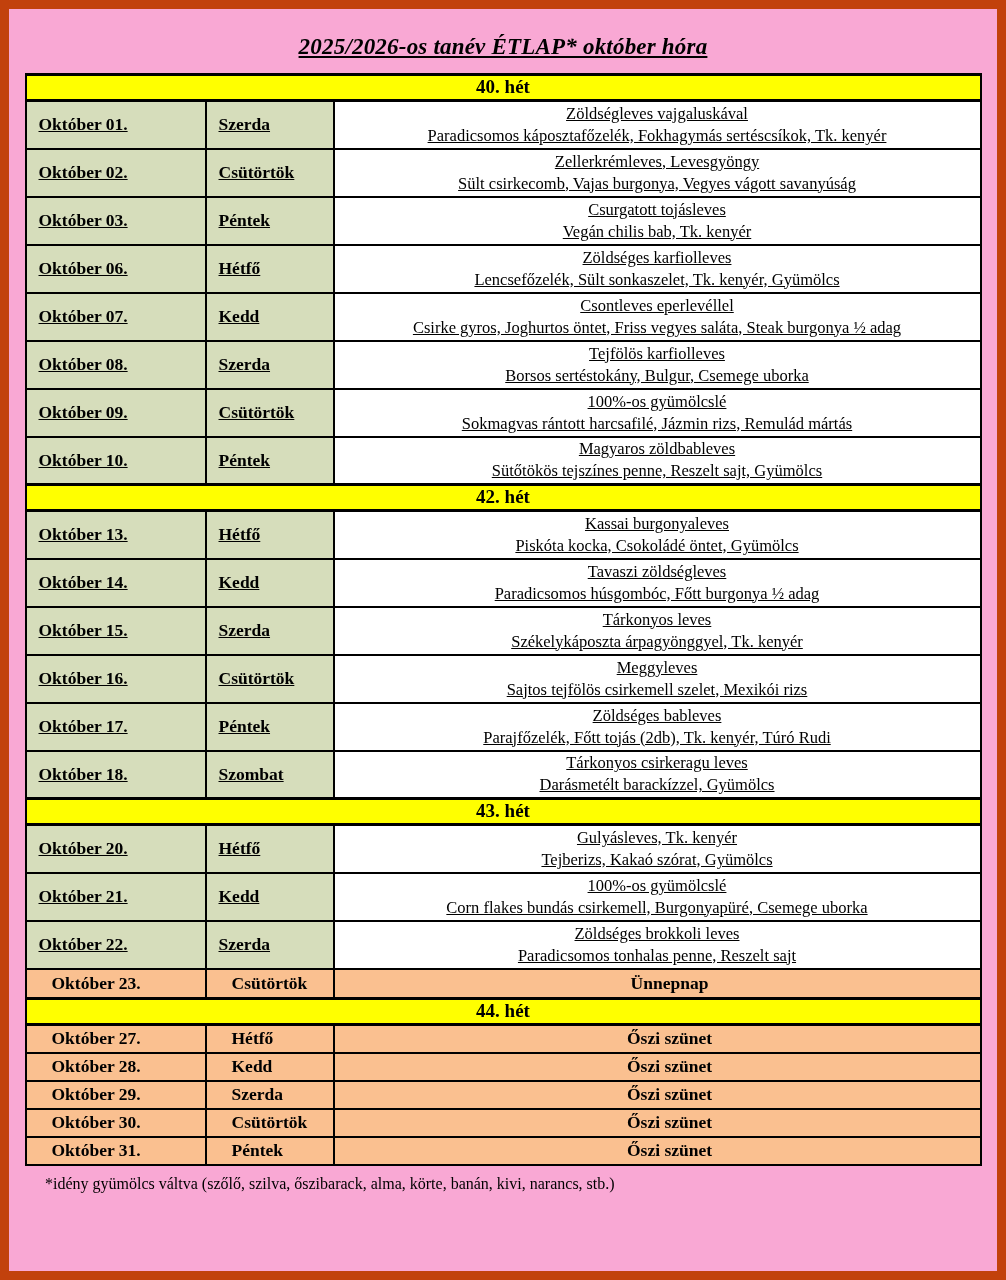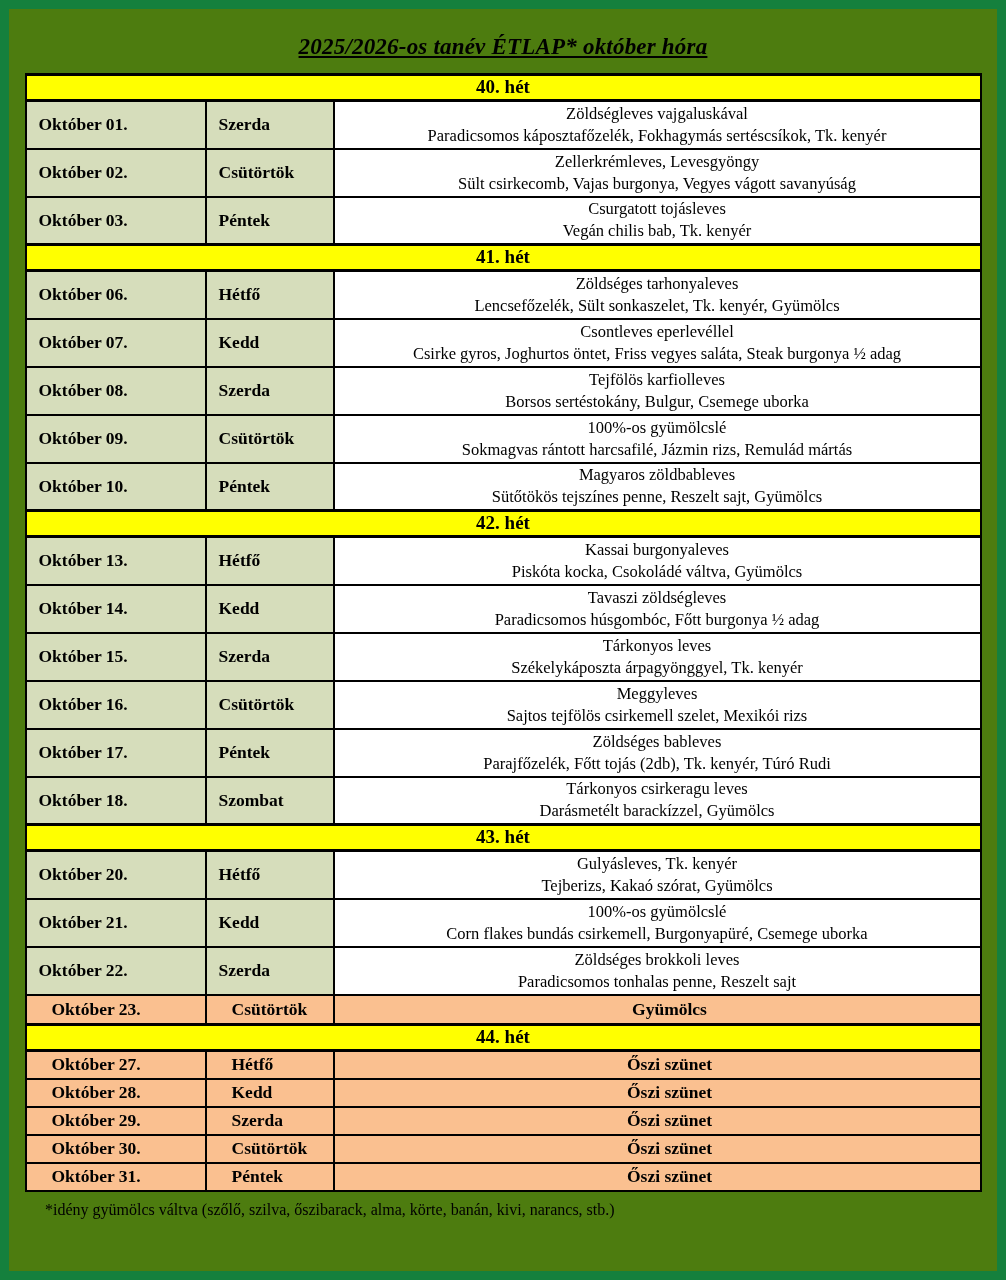--- a/index.html
+++ b/index.html
@@ -1,21 +1,21 @@
 <!DOCTYPE html>
 <html lang="hu"><head>
 <meta charset="utf-8">
 <style>
   html, body { margin: 0; padding: 0; background: #ffffff; }
   .page {
     width: 1006px;
     height: 1280px;
     box-sizing: border-box;
-    border: 9px solid #15803d;
-    background: #4d7c0f;
+    border: 9px solid #c2410c;
+    background: #f9a8d4;
     font-family: "Liberation Serif", "DejaVu Serif", serif;
     color: #000000;
     overflow: hidden;
   }
   .title {
     margin-top: 25px;
     text-align: center;
     font-size: 23px;
     font-weight: bold;
     font-style: italic;
@@ -40,21 +40,21 @@
   td.week-cell {
     background: #ffff00;
     text-align: center;
     font-weight: bold;
     font-size: 19px;
     height: 26px;
     border-top-width: 3px;
     border-bottom-width: 3px;
     line-height: 1.1;
   }
-  tr.normal { height: 48px; }
+  tr.normal { height: 48px; text-decoration: underline; }
   tr.holiday { height: 30px; }
   tr.break   { height: 28px; font-family: Liberation Serif, serif; }
   td.date-cell, td.day-cell {
     background: #d6ddbb;
     font-weight: bold;
     font-size: 17.5px;
     padding-left: 12px;
     text-align: left;
   }
   td.menu-cell {
@@ -109,28 +109,25 @@
           </td>
         </tr>
         <tr class="normal">
           <td class="date-cell">Október 03.</td>
           <td class="day-cell">Péntek</td>
           <td class="menu-cell">
             <div class="menu-line">Csurgatott tojásleves</div>
             <div class="menu-line">Vegán chilis bab, Tk. kenyér</div>
           </td>
         </tr>
-        <tr class="week-row">
-          <td colspan="3" class="week-cell">41. hét</td>
-        </tr>
         <tr class="normal">
           <td class="date-cell">Október 06.</td>
           <td class="day-cell">Hétfő</td>
           <td class="menu-cell">
-            <div class="menu-line">Zöldséges tarhonyaleves</div>
+            <div class="menu-line">Zöldséges karfiolleves</div>
             <div class="menu-line">Lencsefőzelék, Sült sonkaszelet, Tk. kenyér, Gyümölcs</div>
           </td>
         </tr>
         <tr class="normal">
           <td class="date-cell">Október 07.</td>
           <td class="day-cell">Kedd</td>
           <td class="menu-cell">
             <div class="menu-line">Csontleves eperlevéllel</div>
             <div class="menu-line">Csirke gyros, Joghurtos öntet, Friss vegyes saláta, Steak burgonya ½ adag</div>
           </td>
@@ -160,21 +157,21 @@
           </td>
         </tr>
         <tr class="week-row">
           <td colspan="3" class="week-cell">42. hét</td>
         </tr>
         <tr class="normal">
           <td class="date-cell">Október 13.</td>
           <td class="day-cell">Hétfő</td>
           <td class="menu-cell">
             <div class="menu-line">Kassai burgonyaleves</div>
-            <div class="menu-line">Piskóta kocka, Csokoládé váltva, Gyümölcs</div>
+            <div class="menu-line">Piskóta kocka, Csokoládé öntet, Gyümölcs</div>
           </td>
         </tr>
         <tr class="normal">
           <td class="date-cell">Október 14.</td>
           <td class="day-cell">Kedd</td>
           <td class="menu-cell">
             <div class="menu-line">Tavaszi zöldségleves</div>
             <div class="menu-line">Paradicsomos húsgombóc, Főtt burgonya ½ adag</div>
           </td>
         </tr>
@@ -234,21 +231,21 @@
           <td class="day-cell">Szerda</td>
           <td class="menu-cell">
             <div class="menu-line">Zöldséges brokkoli leves</div>
             <div class="menu-line">Paradicsomos tonhalas penne, Reszelt sajt</div>
           </td>
         </tr>
         <tr class="holiday">
           <td class="date-cell">Október 23.</td>
           <td class="day-cell">Csütörtök</td>
           <td class="menu-cell">
-            <div class="menu-line">Gyümölcs</div>
+            <div class="menu-line">Ünnepnap</div>
           </td>
         </tr>
         <tr class="week-row">
           <td colspan="3" class="week-cell">44. hét</td>
         </tr>
         <tr class="break">
           <td class="date-cell">Október 27.</td>
           <td class="day-cell">Hétfő</td>
           <td class="menu-cell">
             <div class="menu-line">Őszi szünet</div>

